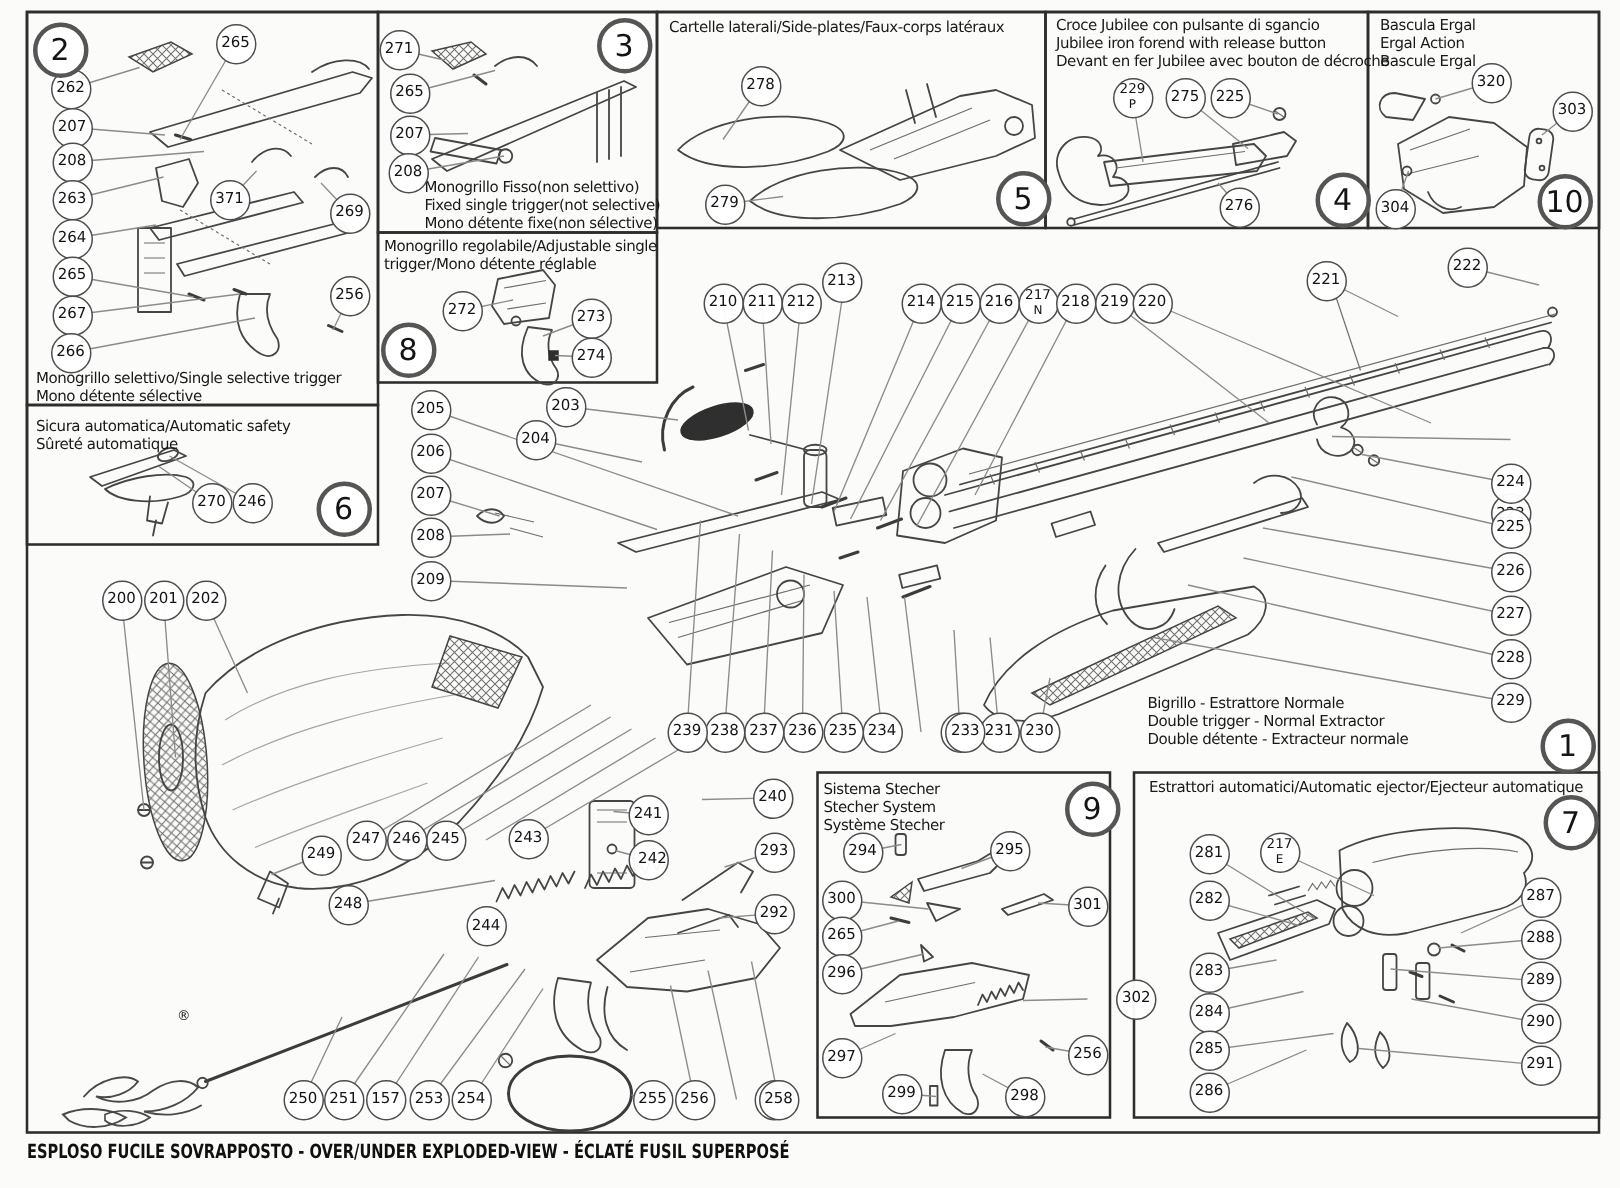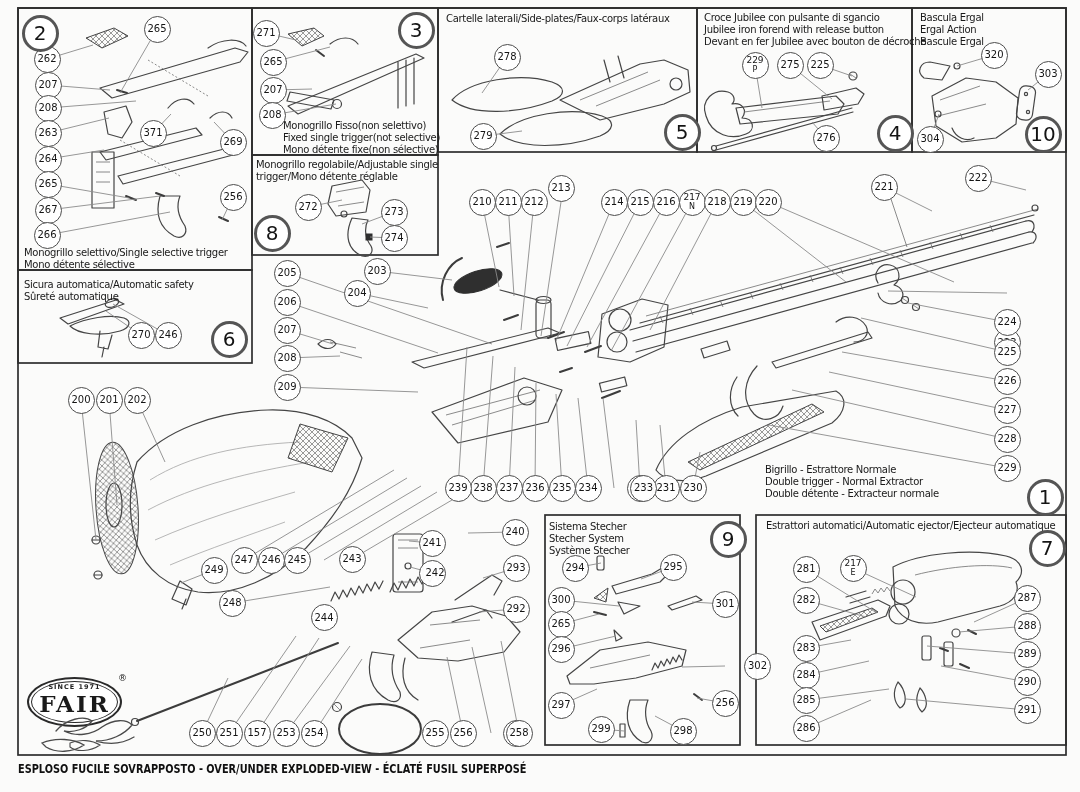--- a/index.html
+++ b/index.html
@@ -788,25 +788,20 @@
       </div>
       <div class="badge" style="left: 930px; top: 139px;">
         <span>304</span>
       </div>
       <div class="badge secbadge" style="left: 1043px; top: 134px;">
         <span>10</span>
       </div>
     </div>
 
   <div id="logo">
-    <div class="oval">
-      <div class="inner"></div>
-      <div class="since">SINCE 1971</div>
-      <div class="brand">FAIR</div>
-    </div>
     <div class="reg">®</div>
     <svg width="120" height="48" viewBox="0 0 120 48">
       <path d="M30,22 C40,10 58,6 66,12 C60,20 48,24 38,22 C50,28 66,26 76,18 C88,10 100,10 106,16 C98,26 84,32 70,32 C84,36 98,34 108,28 M16,34 C30,28 48,30 58,36 C46,44 30,44 20,38 Z" fill="none" stroke="#4a4a4a" stroke-width="1.3" stroke-linecap="round"></path>
       <path d="M44,34 C54,30 66,31 74,36 C64,43 50,43 44,38 Z" fill="none" stroke="#4a4a4a" stroke-width="1.1"></path>
     </svg>
   </div>
 
   <div id="footer">ESPLOSO FUCILE SOVRAPPOSTO - OVER/UNDER EXPLODED-VIEW - ÉCLATÉ FUSIL SUPERPOSÉ</div>
 </div>
 

